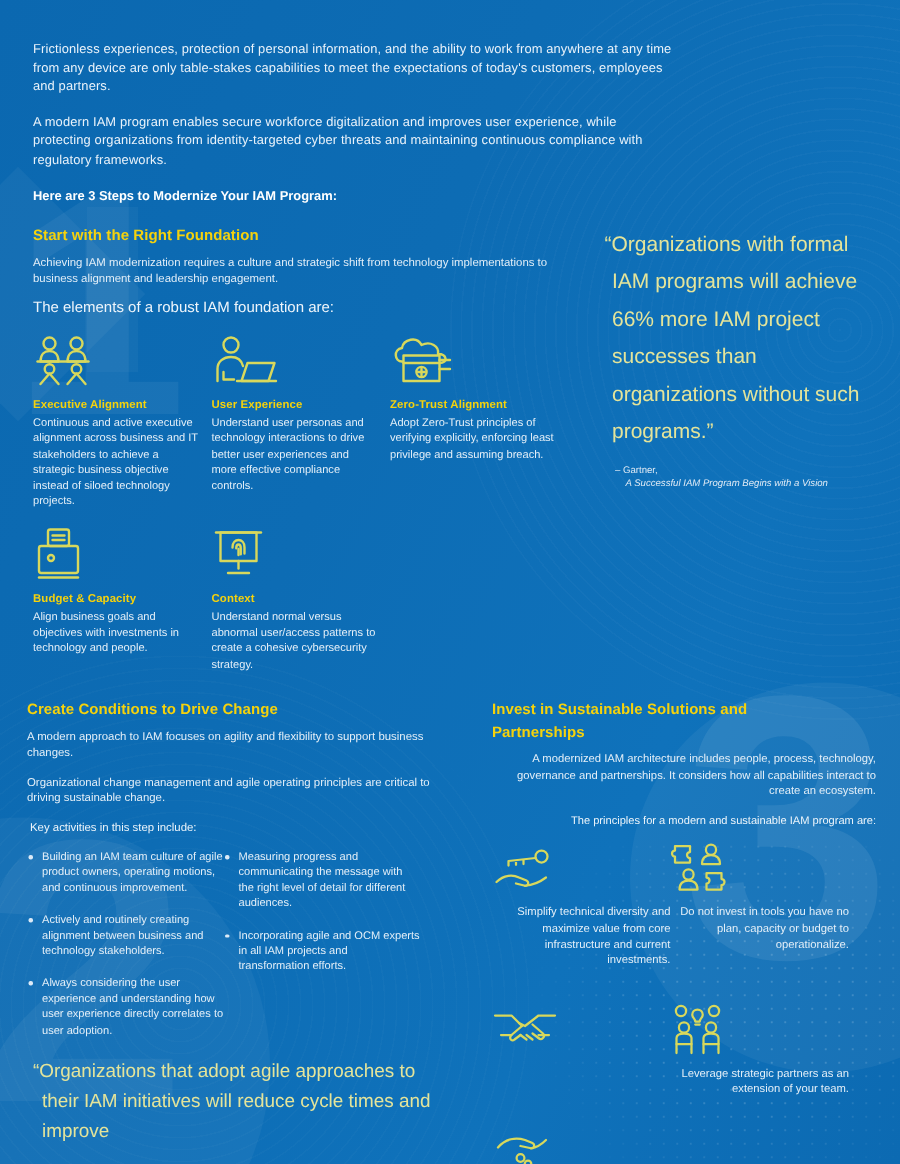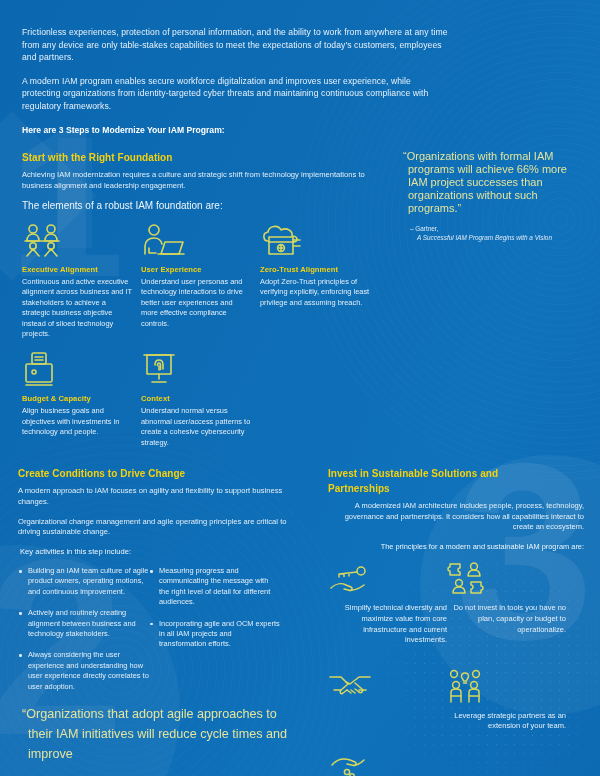--- a/index.html
+++ b/index.html
@@ -97,21 +97,21 @@
   .icon-cell{width:119px;padding-right:9px;box-sizing:border-box;}
   .icon-cell.r2{margin-top:0;}
   .icon-box{height:36px;display:flex;align-items:flex-end;margin-bottom:7px;}
   .ic-title{
     font-size:7.6px;font-weight:700;color:#f5d20c;margin:0 0 2px 0;line-height:10px;letter-spacing:.01em;
   }
   .ic-desc{font-size:7.4px;line-height:10.4px;color:#e4eff8;margin:0;}
 
   .quote-box{position:absolute;left:408px;top:150px;width:176px;}
   .quote-text{
-    font-size:11px;line-height:13px;color:#e4e49a;font-weight:400;margin:0;
+    font-size:14px;line-height:25px;color:#e4e49a;font-weight:400;margin:0;
     text-indent:-5px;
   }
   .quote-src{
     margin:9px 0 0 2px;font-size:6.4px;line-height:9.4px;color:#dfeaf5;
   }
   .quote-src .src-name{display:block;}
   .quote-src .src-doc{display:block;font-style:italic;margin-left:7px;}
 
   
   .sec2{position:absolute;left:18px;top:466px;width:272px;}

